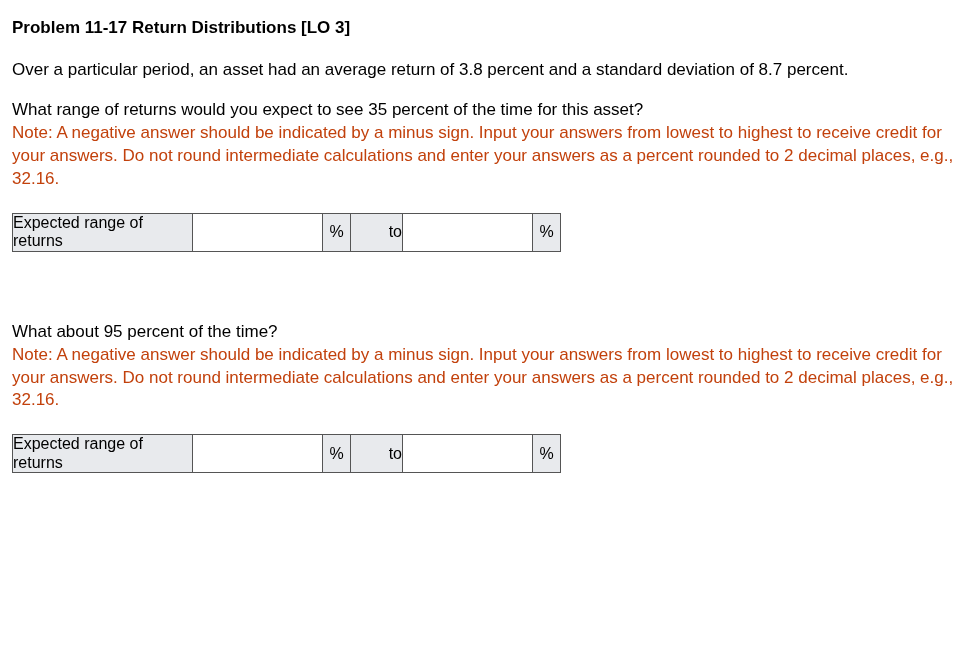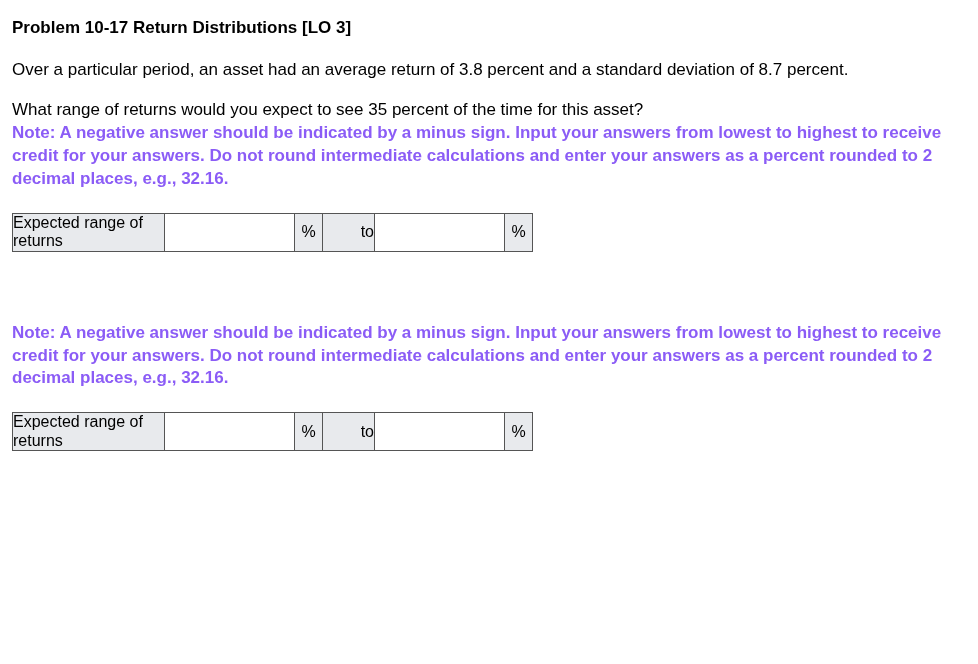--- a/index.html
+++ b/index.html
@@ -19,40 +19,40 @@
       font-weight: bold;
       margin-bottom: 22px;
     }
     .intro {
       margin-bottom: 20px;
     }
     .question {
       margin-bottom: 2px;
     }
     .note {
-      color: #8b5cf6;
-      font-weight: bold;
+      color: #c2410c;
+      font-weight: normal;
       margin-bottom: 22px;
       line-height: 1.35;
     }
     .input-table {
       border-collapse: collapse;
       margin-bottom: 70px;
     }
     .input-table td {
       border: 1px solid #555;
       padding: 0;
       vertical-align: middle;
       background: #e8eaed;
     }
     .label-cell {
       padding: 4px 8px 4px 6px;
       font-size: 16px;
       line-height: 1.15;
-      width: 152px;
+      width: 180px;
       margin-left: 26px;
     }
     .input-cell {
       padding: 0;
       width: 130px;
       background: #fff !important;
       position: relative;
     }
     .input-cell input {
       width: 100%;
@@ -77,21 +77,21 @@
       font-size: 16px;
       width: 52px;
     }
     .second-block {
       margin-top: 10px;
     }
   </style>
 </head>
 <body>
 
-<div class="title">Problem 10-17 Return Distributions [LO 3]</div>
+<div class="title">Problem 11-17 Return Distributions [LO 3]</div>
 
 <div class="intro">Over a particular period, an asset had an average return of 3.8 percent and a standard deviation of 8.7 percent.</div>
 
 <div class="question">What range of returns would you expect to see 35 percent of the time for this asset?</div>
 <div class="note">Note: A negative answer should be indicated by a minus sign. Input your answers from lowest to highest to receive credit for your answers. Do not round intermediate calculations and enter your answers as a percent rounded to 2 decimal places, e.g., 32.16.</div>
 
 <table class="input-table">
   <tbody>
       <tr>
     <td class="label-cell">Expected range of returns</td>
@@ -102,20 +102,21 @@
     <td class="to-cell">to</td>
     <td class="input-cell">
       <input type="text" value="" style="">
     </td>
     <td class="unit-cell">%</td>
   </tr>
 </tbody>
   </table>
 
 <div class="second-block">
+  <div class="question">What about 95 percent of the time?</div>
   <div class="note">Note: A negative answer should be indicated by a minus sign. Input your answers from lowest to highest to receive credit for your answers. Do not round intermediate calculations and enter your answers as a percent rounded to 2 decimal places, e.g., 32.16.</div>
 
   <table class="input-table">
     <tbody>
         <tr>
       <td class="label-cell">Expected range of returns</td>
       <td class="input-cell">
         <input type="text" value="" style="">
       </td>
       <td class="unit-cell">%</td>

